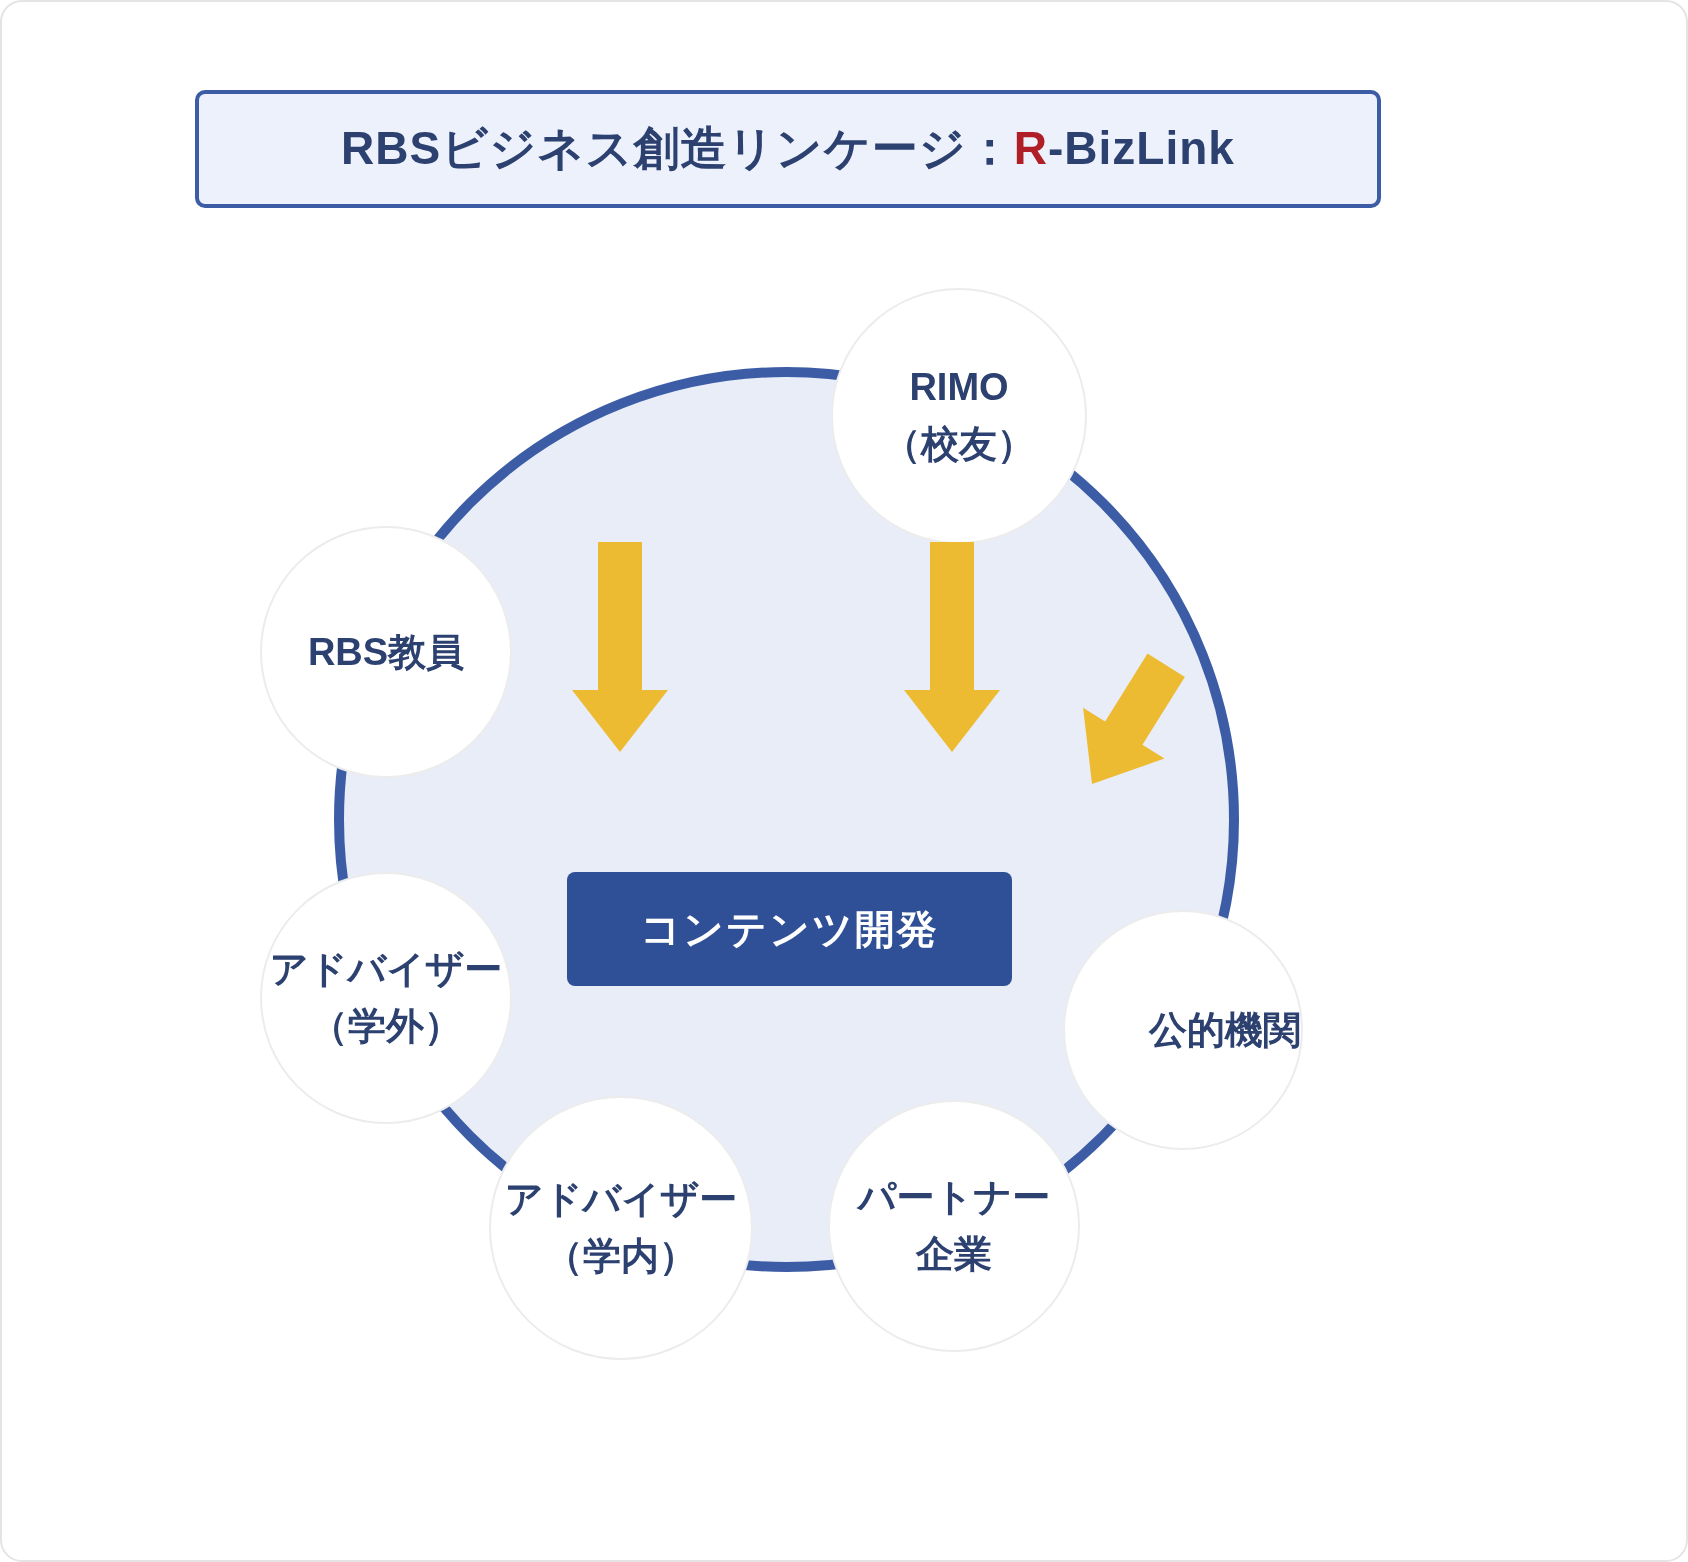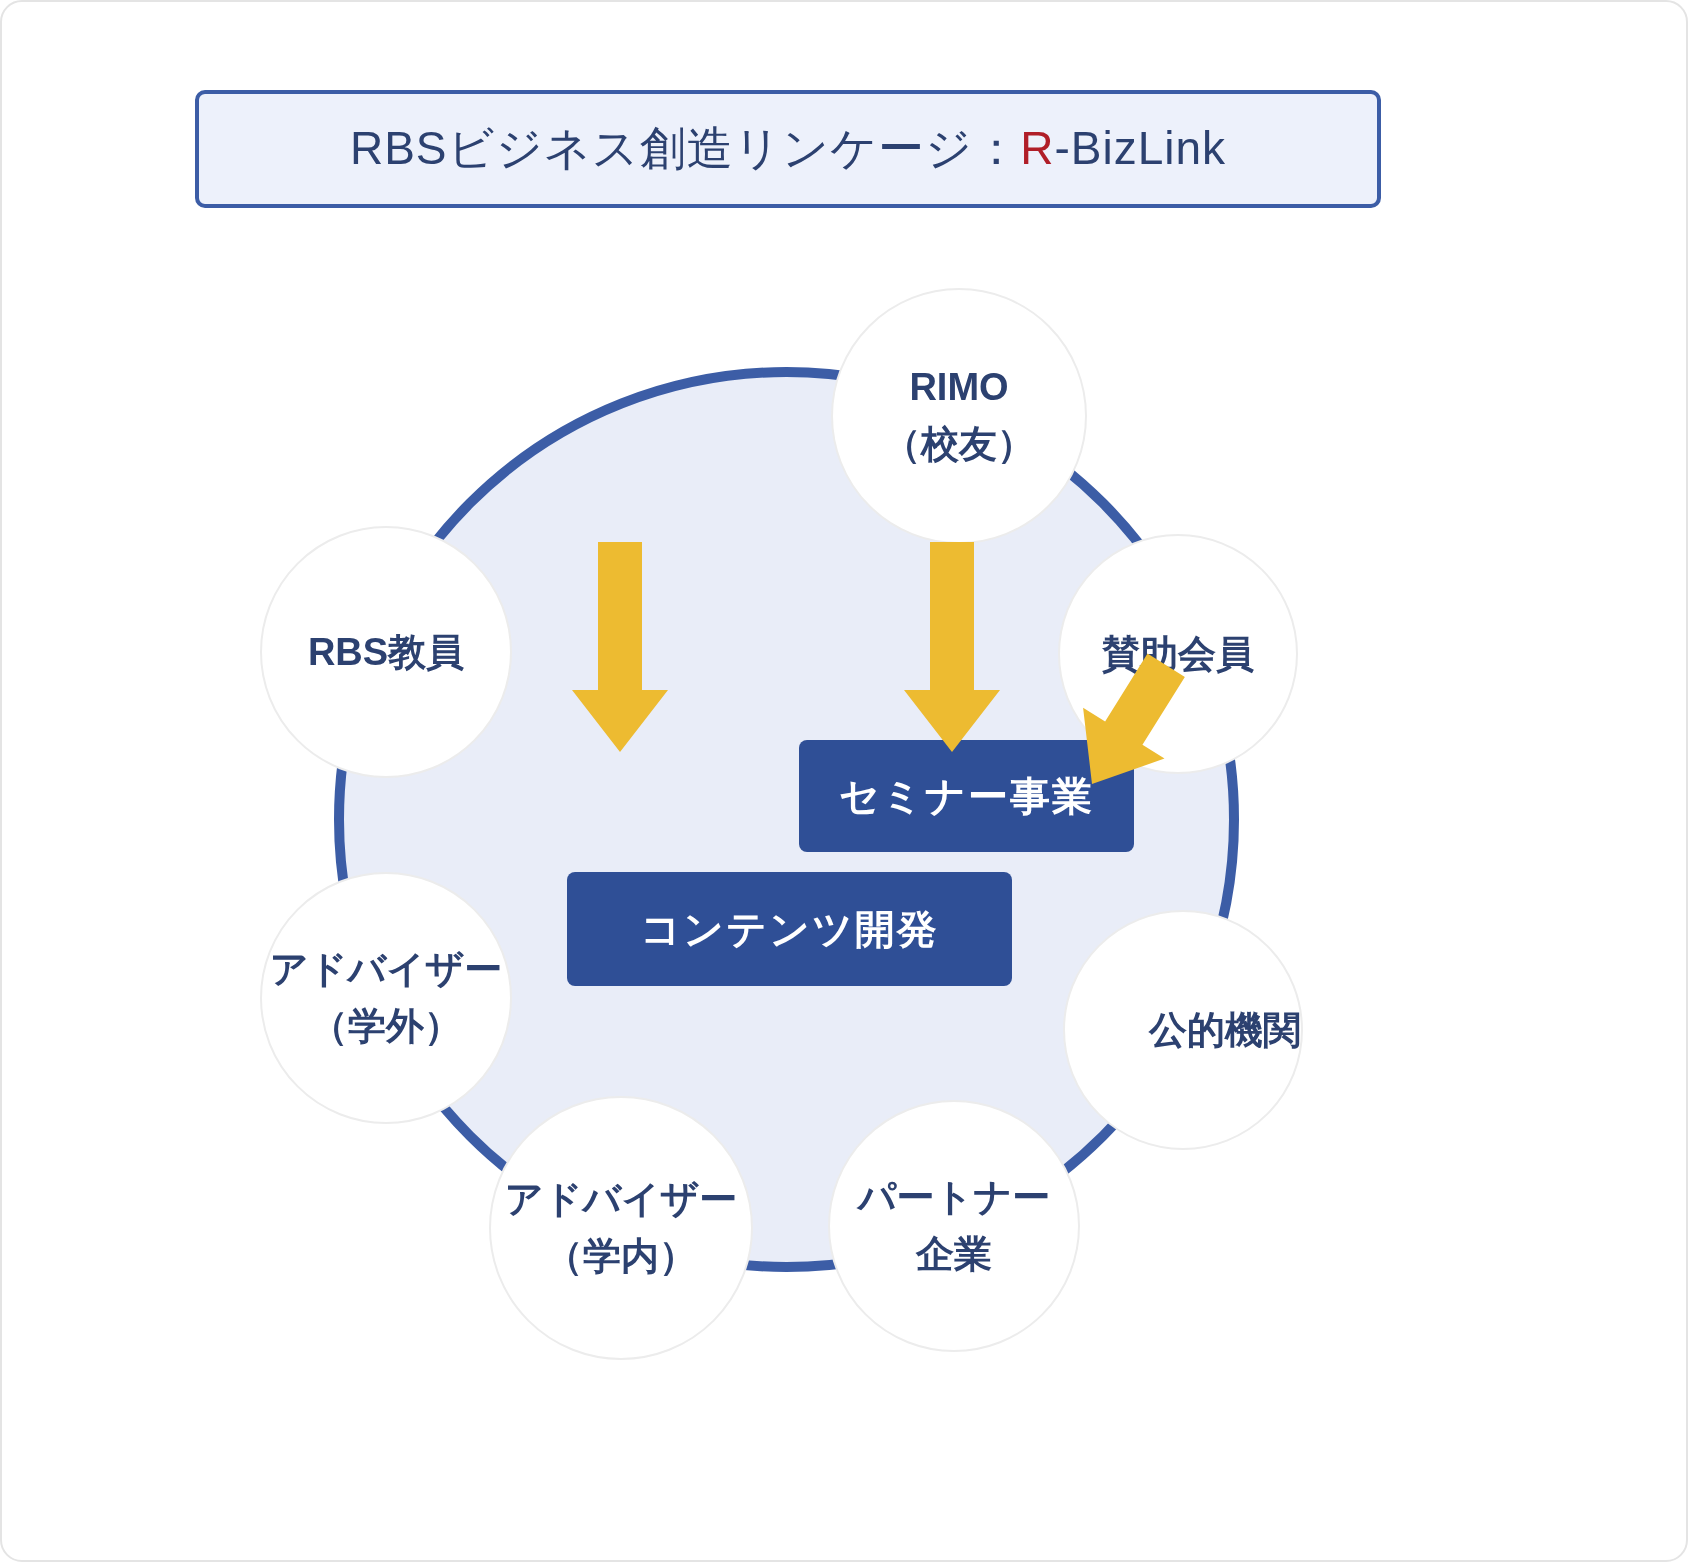--- a/index.html
+++ b/index.html
@@ -21,21 +21,21 @@
     position: absolute;
     left: 193px; top: 88px;
     width: 1186px; height: 118px;
     background: var(--title-fill, #edf1fb);
     border: 4px solid var(--circle-border-blue, #3c5da6);
     border-radius: 10px;
     display: flex; align-items: center; justify-content: center;
   }
   .title-text {
     font-size: 46px;
-    font-weight: normal;
+    font-weight: bold;
     color: var(--navy, #2c4170);
     letter-spacing: 1px;
     white-space: nowrap;
   }
   .title-text .accent { color: var(--accent-red, #b01e28); }
 
   
   .big-circle {
     position: absolute;
     left: 332px; top: 365px;
@@ -116,25 +116,20 @@
       <span>（校友）</span>
     </div>
   </div>
 
   <div class="node node-rbs-faculty">
     <div class="node-label">
       <span>RBS教員</span>
     </div>
   </div>
 
-  <div class="node node-supporting">
-    <div class="node-label">
-      <span>賛助会員</span>
-    </div>
-  </div>
 
   <div class="node node-advisor-external">
     <div class="node-label">
       <span>アドバイザー</span>
       <span>（学外）</span>
     </div>
   </div>
 
   <div class="node node-public">
     <div class="node-label">
@@ -149,23 +144,20 @@
     </div>
   </div>
 
   <div class="node node-partner">
     <div class="node-label">
       <span>パートナー</span>
       <span>企業</span>
     </div>
   </div>
 
-  <div class="program-box box-seminar">
-    <span>セミナー事業</span>
-  </div>
   <div class="program-box box-content">
     <span>コンテンツ開発</span>
   </div>
 
   <svg class="arrows" viewBox="0 0 1688 1562" aria-hidden="true">
     <polygon fill="#edbb31" points="596,540 640,540 640,688 666,688 618,750 570,688 596,688"></polygon>
     <polygon fill="#edbb31" points="928,540 972,540 972,688 998,688 950,750 902,688 928,688"></polygon>
     <polygon fill="#edbb31" transform="translate(1090,782) rotate(32)" points="-22,-140 22,-140 22,-60 48,-60 0,0 -48,-60 -22,-60"></polygon>
   </svg>
 

